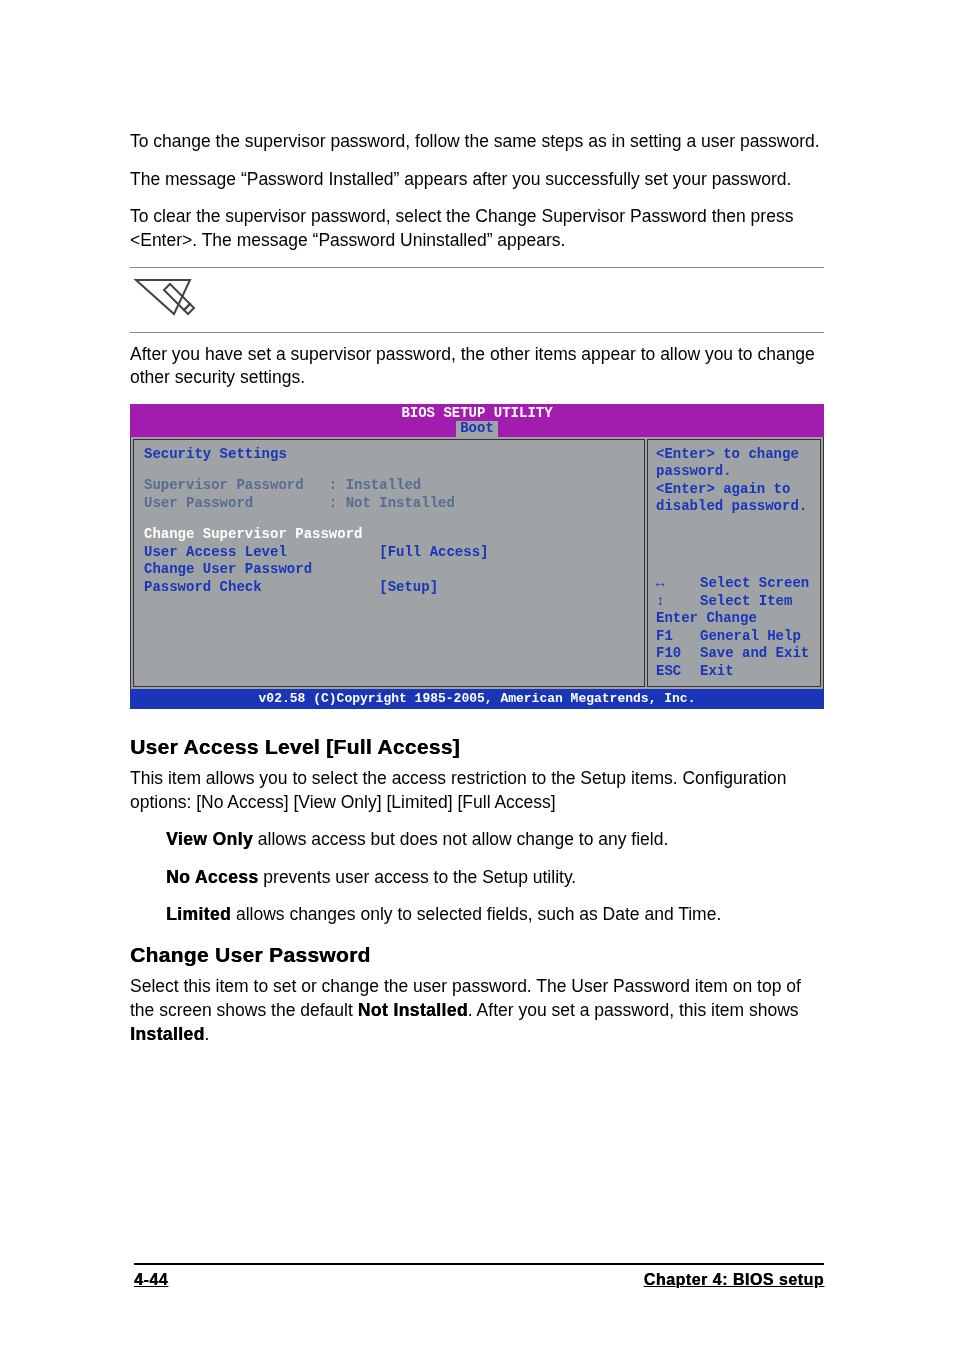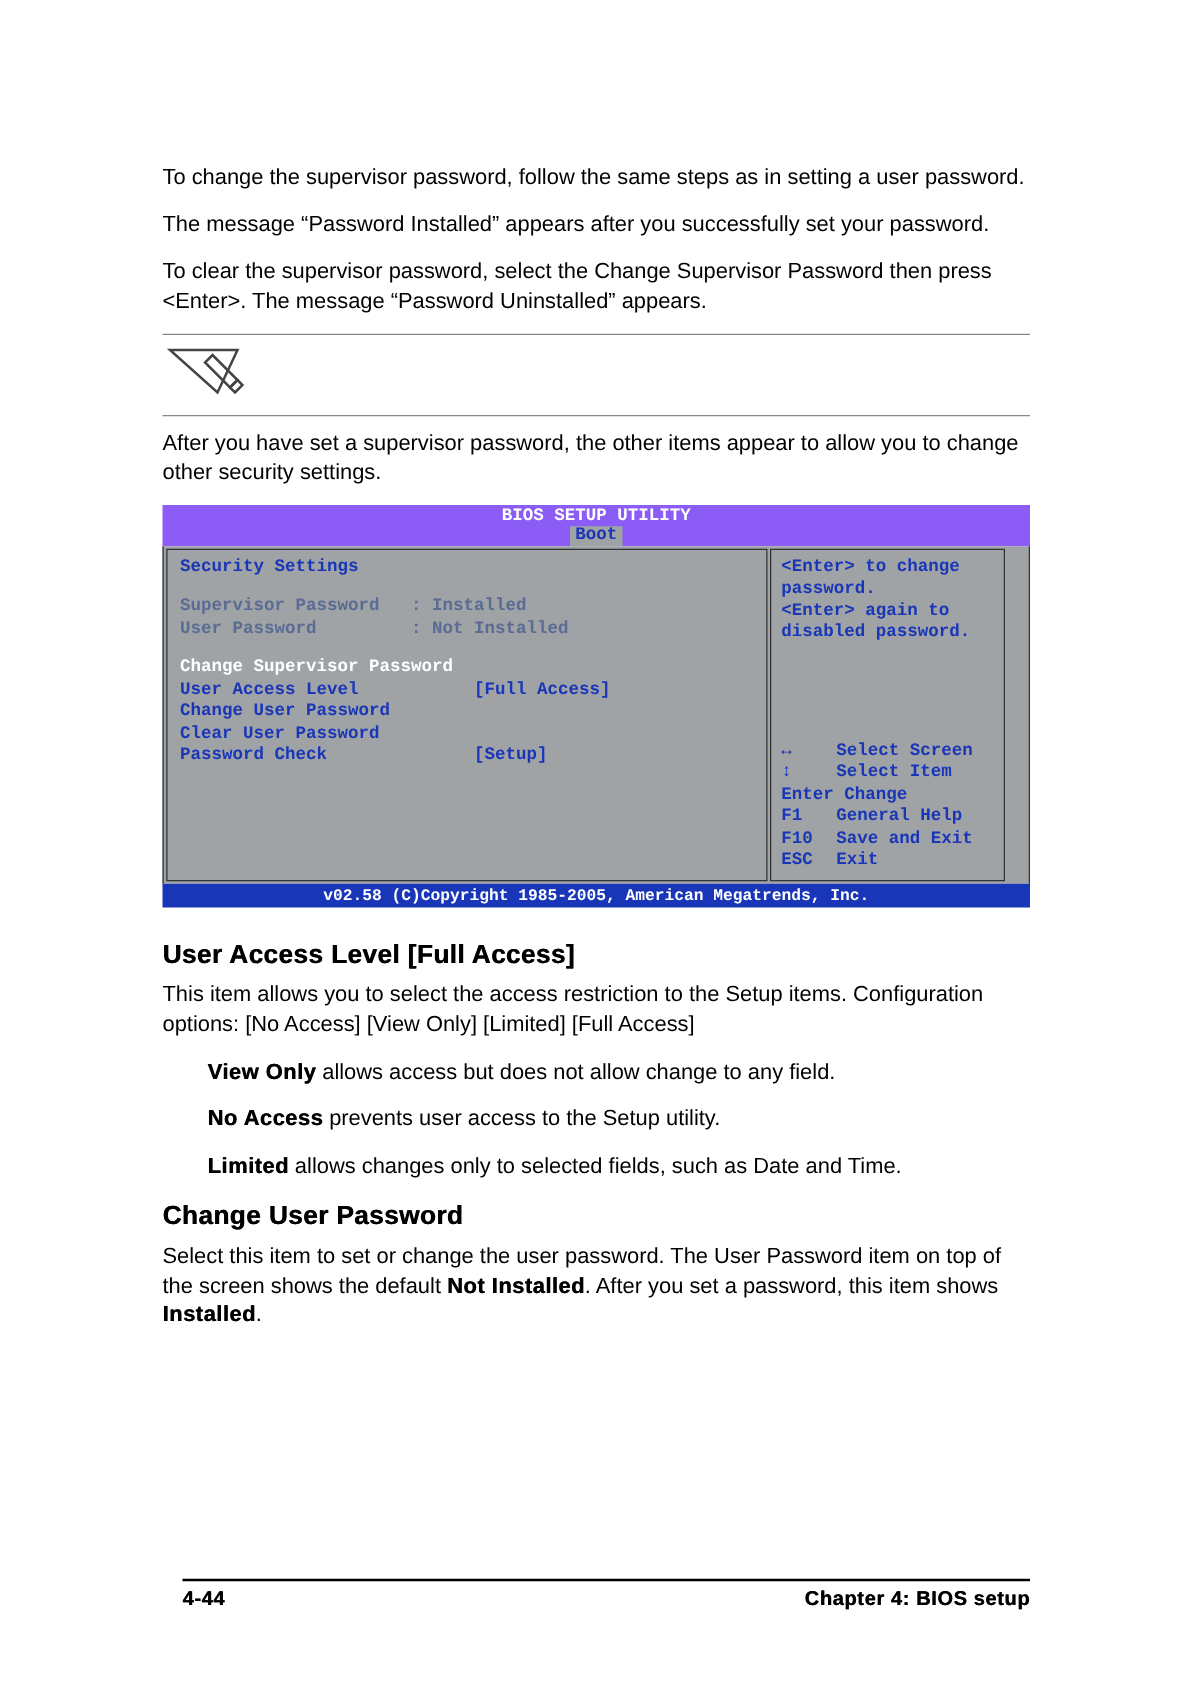--- a/index.html
+++ b/index.html
@@ -32,21 +32,21 @@
     flex: 0 0 70px;
     height: 52px;
   }
   .note-icon svg { width: 100%; height: auto; stroke:#444; fill:none; stroke-width:2; }
   .note-text { flex: 1; font-size: 17px; line-height: 1.3; }
 
   .bios-box {
     margin: 14px 0 24px 0;
   }
   .bios-titlebar {
-    background: #8b5cf6;
+    background: #a21caf;
     color: #fff;
     font-family: "Courier New", monospace;
     font-size: 14px;
     font-weight: bold;
     text-align: center;
     padding: 2px 0 0 0;
     line-height: 1.1;
   }
   .bios-tab {
     display: inline-block;
@@ -66,23 +66,23 @@
     flex: 1;
     border: 1px solid #333;
     margin: 2px 1px 2px 2px;
     padding: 6px 18px 90px 10px;
     font-family: "Courier New", monospace;
     font-size: 14px;
     font-weight: bold;
     color: #1936b8;
   }
   .bios-right {
-    width: 188px;
+    width: 174px;
     border: 1px solid #333;
-    margin: 2px 19px 2px 1px;
+    margin: 2px 2px 2px 1px;
     padding: 6px 8px;
     font-family: "Courier New", monospace;
     font-size: 14px;
     font-weight: bold;
     color: #1936b8;
     display: flex;
     flex-direction: column;
     justify-content: space-between;
   }
   .bios-left .dim { color: #5a6b94; font-weight: bold; }
@@ -112,23 +112,24 @@
   .option-list { padding-left: 36px; margin-top: 8px; }
   .option-list p { margin-bottom: 14px; }
   .bold-wide {
     font-family: "Arial Black", Arial, sans-serif;
     font-weight: 900;
     letter-spacing: 0.4px;
     text-shadow: 0.4px 0 #000;
   }
   .footer-bar {
     position: absolute;
-    left: 16px; right: 0;
+    left: 4px; right: 0;
     bottom: 44px;
     padding: 16px 130px;
+    text-decoration: underline;
   }
   .footer-hr { border-top: 2px solid #000; margin-bottom: 4px; }
   .footer-row { display: flex; justify-content: space-between; font-size: 16px; }
   .footer-row .pn { font-family: "Arial Black", Arial, sans-serif; font-weight: 900; letter-spacing: 0.5px; text-shadow: 0.4px 0 #000; }
   .footer-row .ch { font-family: "Arial Black", Arial, sans-serif; font-weight: 900; letter-spacing: 0.5px; text-shadow: 0.4px 0 #000; }
 </style>
 </head>
 <body>
 
 <div class="page">
@@ -159,21 +160,20 @@
     <div class="bios-body">
       <div class="bios-left">
         <div class="bios-row">Security Settings</div>
         <div class="bios-space"></div>
         <div class="bios-row dim"><span>Supervisor Password</span>   : <span>Installed</span></div>
         <div class="bios-row dim"><span>User Password</span>         : <span>Not Installed</span></div>
         <div class="bios-space"></div>
         <div class="bios-row white">Change Supervisor Password</div>
         <div class="bios-row"><span>User Access Level</span>           <span>[Full Access]</span></div>
         <div class="bios-row">Change User Password</div>
-        <div class="bios-row">Clear User Password</div>
         <div class="bios-row"><span>Password Check</span>              <span>[Setup]</span></div>
       </div>
       <div class="bios-right">
         <div>
           <div class="help-line">&lt;Enter&gt; to change</div>
           <div class="help-line">password.</div>
           <div class="help-line">&lt;Enter&gt; again to</div>
           <div class="help-line">disabled password.</div>
         </div>
         <div>

